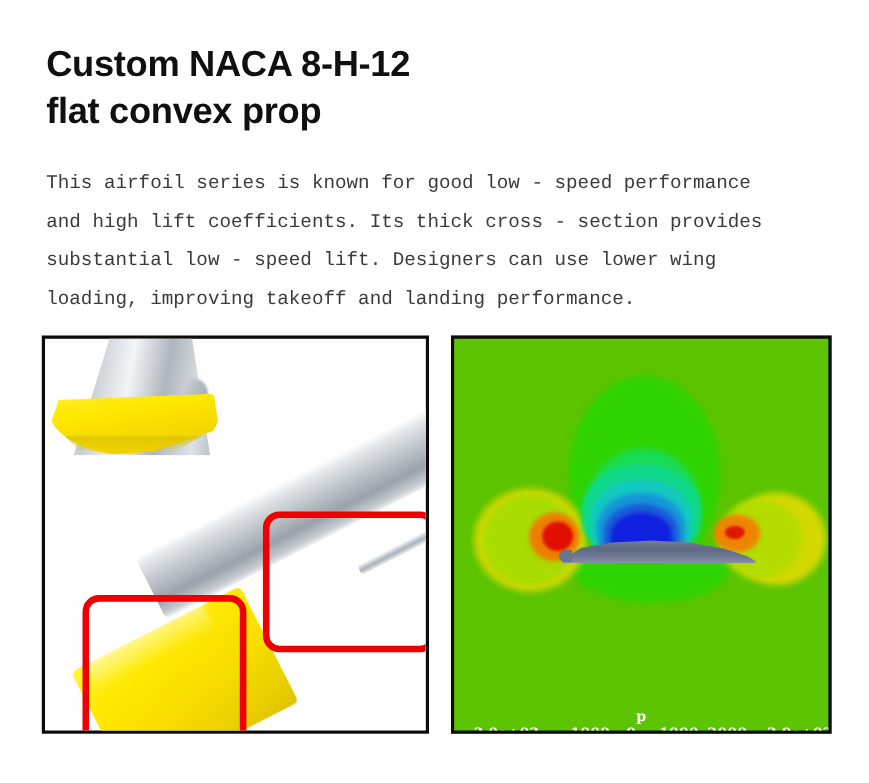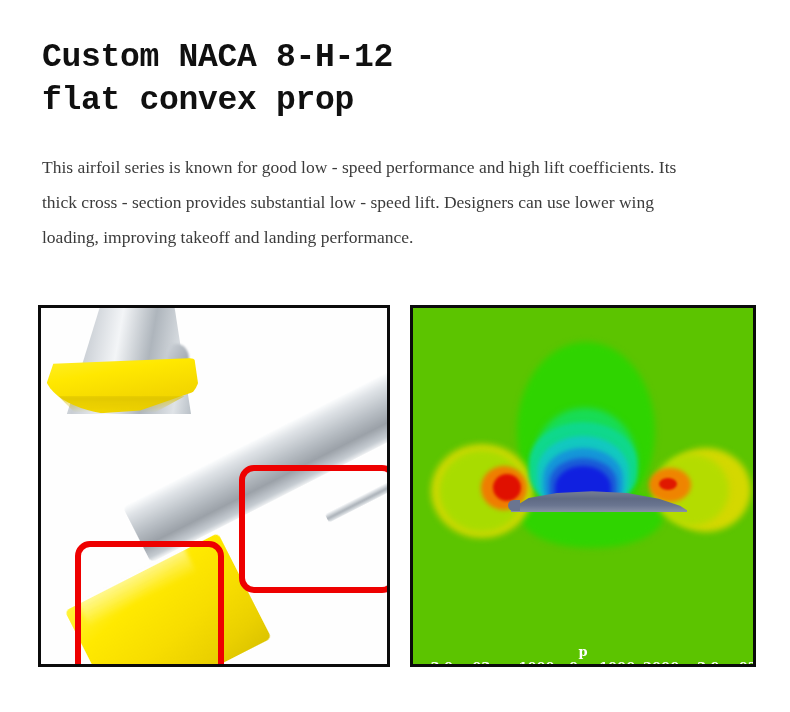--- a/index.html
+++ b/index.html
@@ -9,33 +9,33 @@
     font-family: "DejaVu Sans", sans-serif;
     overflow: hidden;
   }
   .page { position: relative; width: 790px; height: 712px; background:#ffffff; }
 
   
   .title {
     position: absolute;
     left: 42px; top: 36px;
     width: 700px;
-    font-family: Liberation Mono, monospace;
+    font-family: Liberation Sans, sans-serif;
     font-weight: bold;
     font-size: 33px;
     line-height: 43px;
     color: #101010;
     letter-spacing: -0.3px;
     white-space: pre-line;
   }
   .body-copy {
     position: absolute;
     left: 42px; top: 150px;
     width: 672px;
-    font-family: Liberation Serif, serif;
+    font-family: Liberation Mono, monospace;
     font-size: 17.5px;
     line-height: 35px;
     color: #3b3b3b;
   }
 
   
   .figrow { position: absolute; left: 0; top: 303px; width: 790px; height: 372px; }
 
   .panel { position: absolute; box-sizing: border-box; border: 3px solid #0b0b0b; overflow: hidden; }
 

